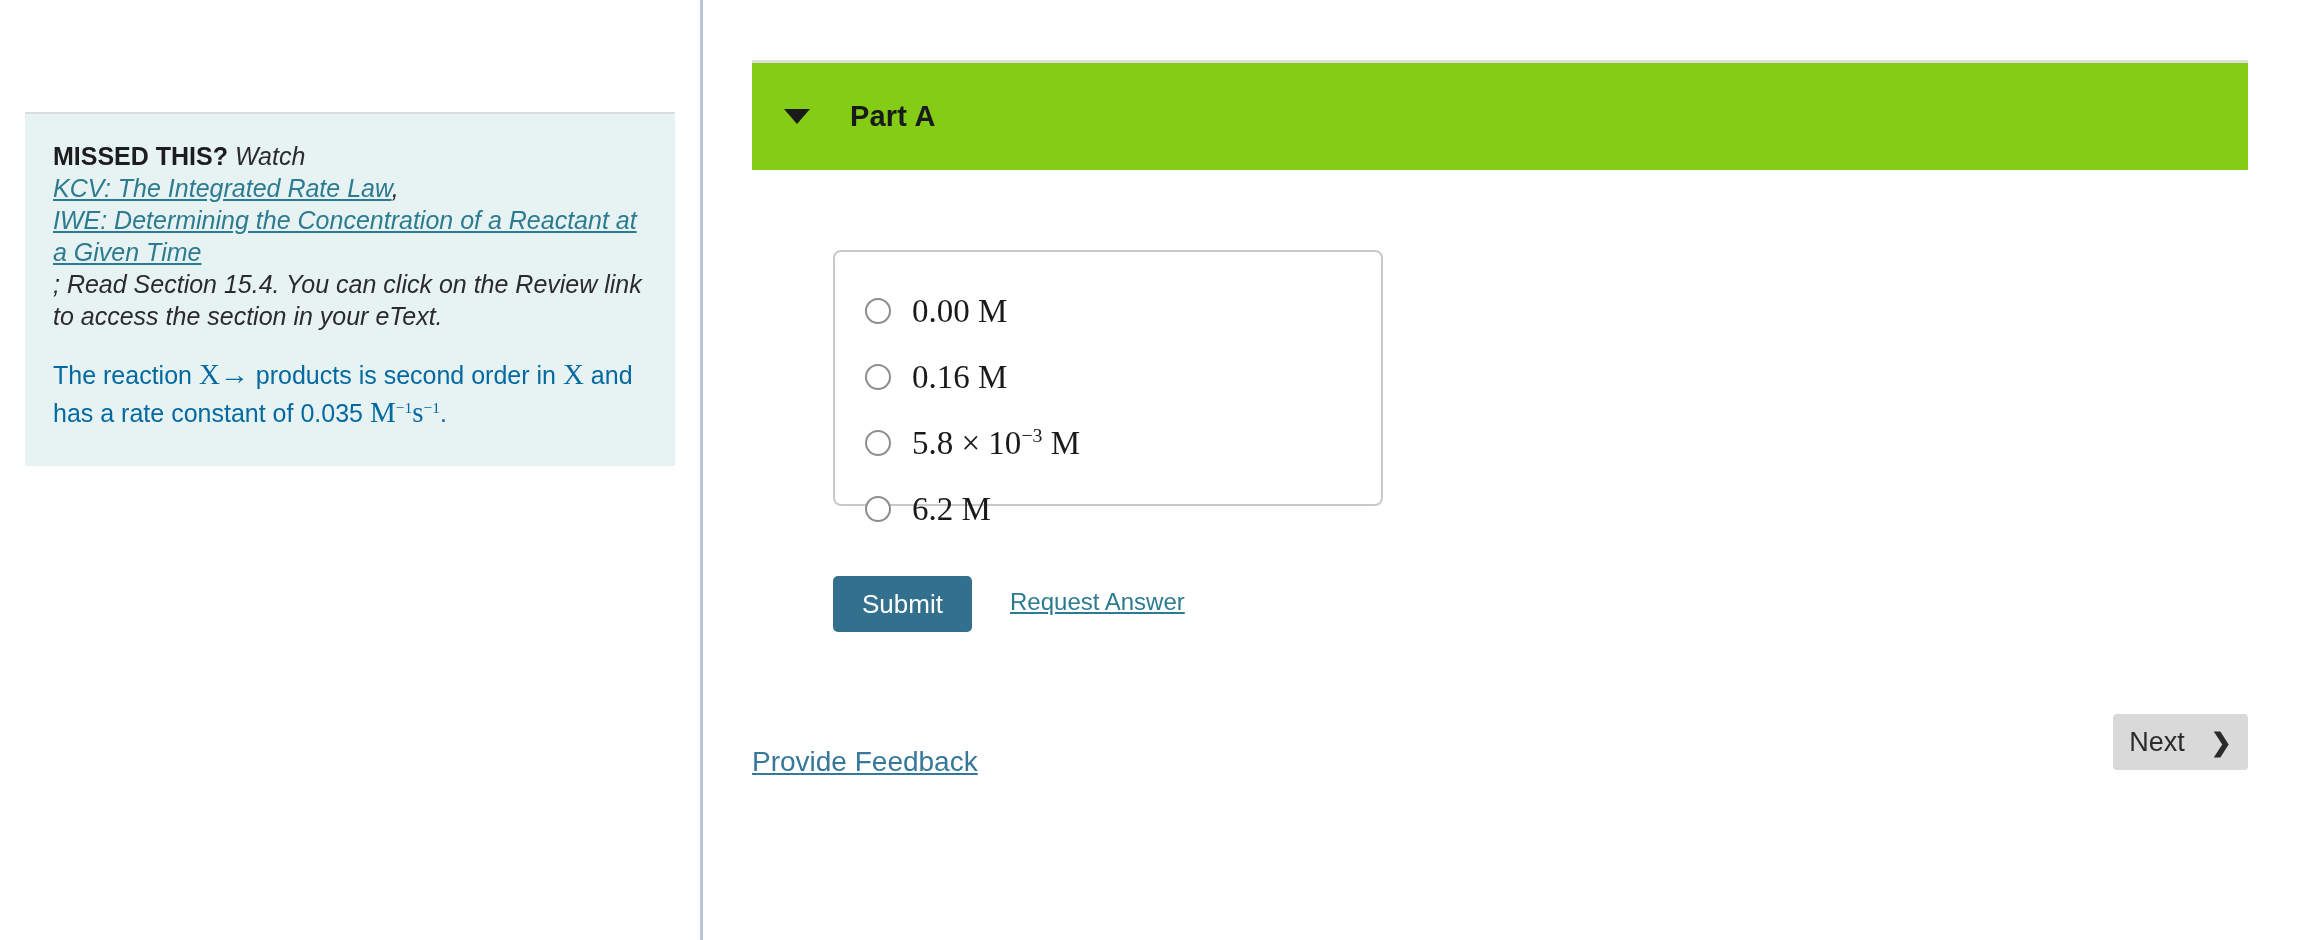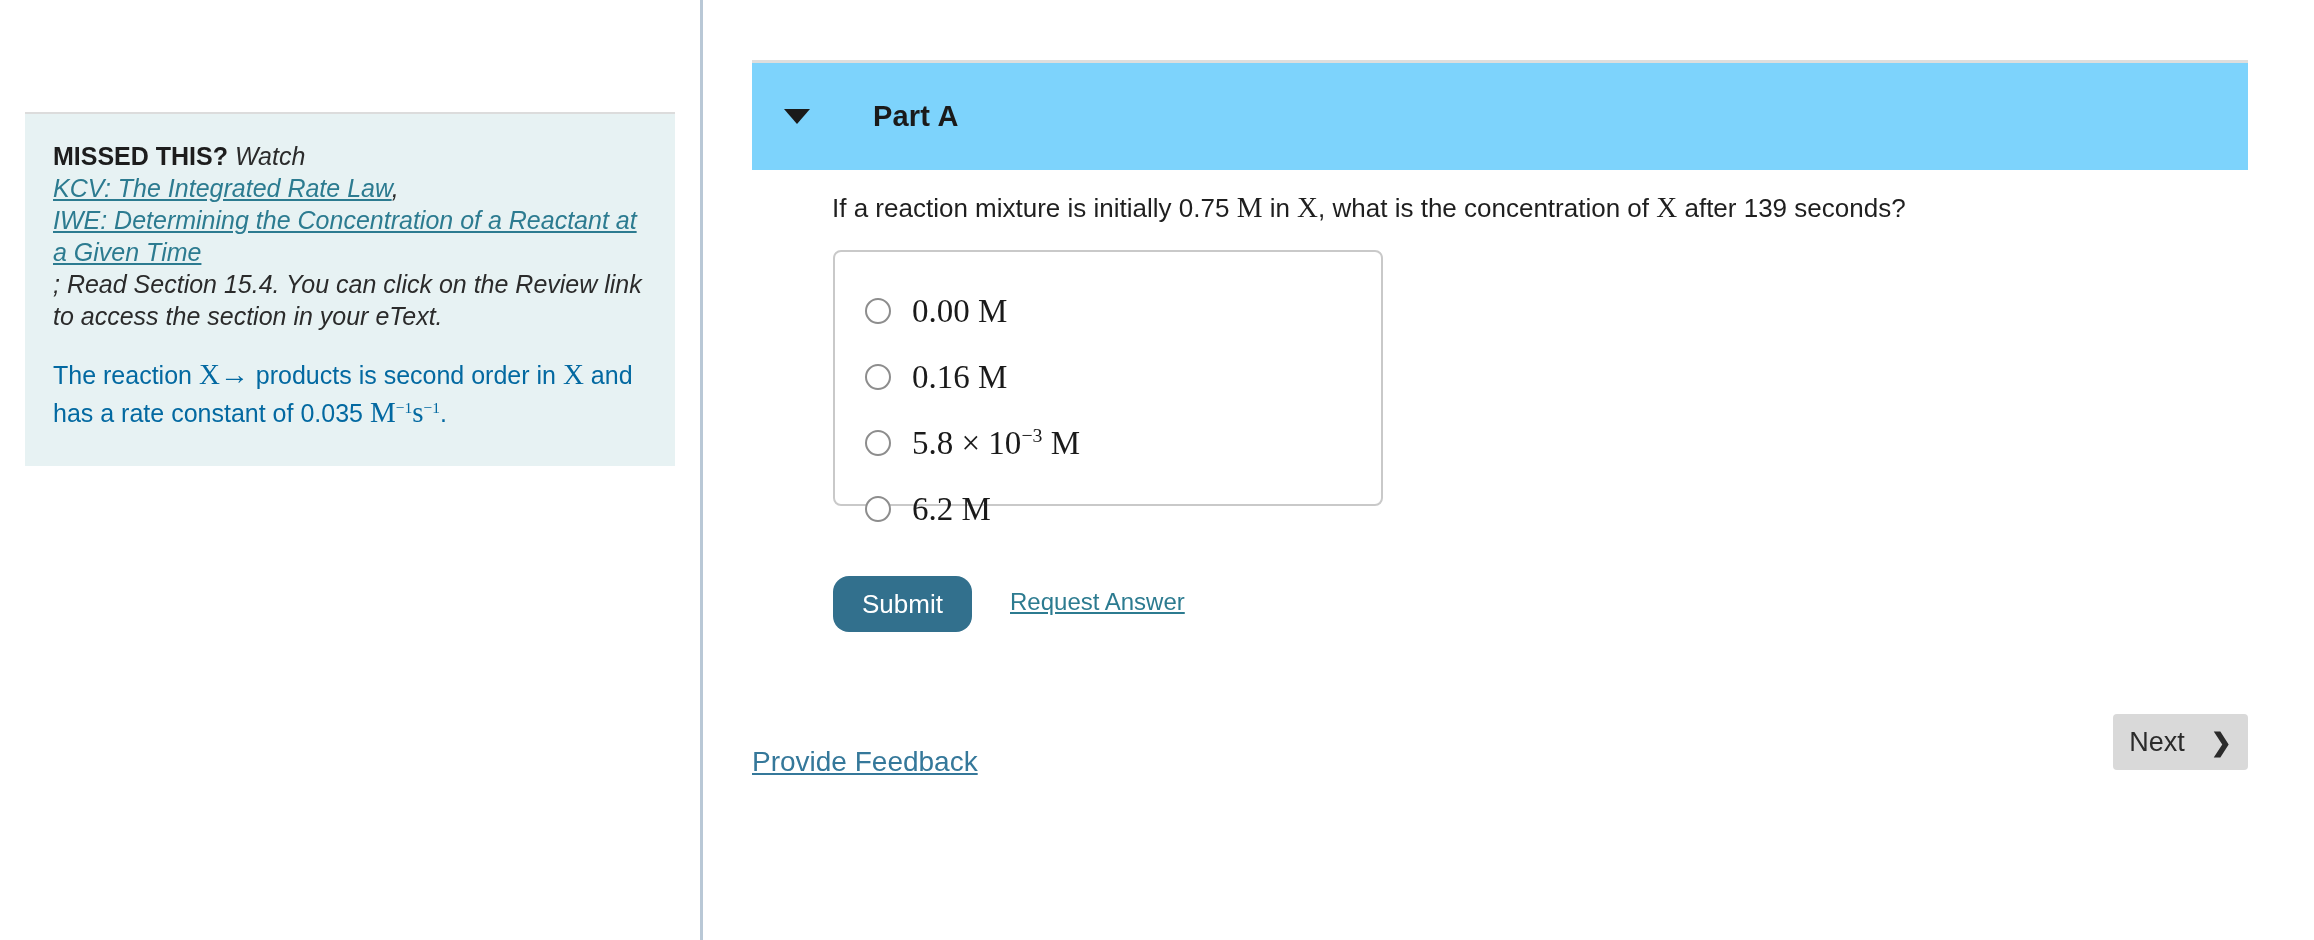--- a/index.html
+++ b/index.html
@@ -70,25 +70,24 @@
     line-height: 0;
   }
 
   
   .part-header {
     position: absolute;
     left: 752px;
     top: 60px;
     width: 1496px;
     height: 110px;
-    background: #7dd3fc;
+    background: #84cc16;
     border-top: 3px solid #dededd;
     display: flex;
     align-items: center;
-    gap: 23px;
   }
   .collapse-caret {
     margin-left: 32px;
     width: 0;
     height: 0;
     border-left: 13px solid transparent;
     border-right: 13px solid transparent;
     border-top: 15px solid #1a1a1a;
     cursor: pointer;
   }
@@ -153,21 +152,21 @@
 
   
   .submit-btn {
     position: absolute;
     left: 833px;
     top: 576px;
     width: 139px;
     height: 56px;
     background: #32708d;
     border: none;
-    border-radius: 16px;
+    border-radius: 5px;
     color: #ffffff;
     font-family: "Liberation Sans", sans-serif;
     font-size: 26px;
     cursor: pointer;
     padding: 0;
   }
   .request-answer {
     position: absolute;
     left: 1010px;
     top: 588px;
@@ -226,21 +225,20 @@
     <p class="hint-para"><span class="missed-label">MISSED THIS?</span><span> Watch </span><br><span class="hint-link">KCV: The Integrated Rate Law</span><span>,</span><br><span class="hint-link">IWE: Determining the Concentration of a Reactant at a Given Time</span><br><span>; Read Section 15.4. You can click on the Review link to access the section in your eText.</span></p>
 
     <p class="hint-reaction"><span>The reaction </span><span class="serif-lg">X</span><span class="serif-lg">→</span><span> products is second order in </span><span class="serif-lg">X</span><span> and has a rate constant of 0.035 </span><span class="serif-lg">M</span><sup class="exp">−1</sup><span class="serif-lg">s</span><sup class="exp">−1</sup><span>.</span></p>
   </div>
 
   <div class="part-header">
     <div class="collapse-caret"></div>
     <div class="part-title">Part A</div>
   </div>
 
-  <div class="question-text"><span>If a reaction mixture is initially 0.75 </span><span class="serif-lg">M</span><span> in </span><span class="serif-lg">X</span><span>, what is the concentration of </span><span class="serif-lg">X</span><span> after 139 seconds?</span></div>
 
   <div class="answer-box">
     <div class="choice">
       <span class="radio"></span>
       <span class="choice-label">0.00 M</span>
     </div>
     <div class="choice">
       <span class="radio"></span>
       <span class="choice-label">0.16 M</span>
     </div>

